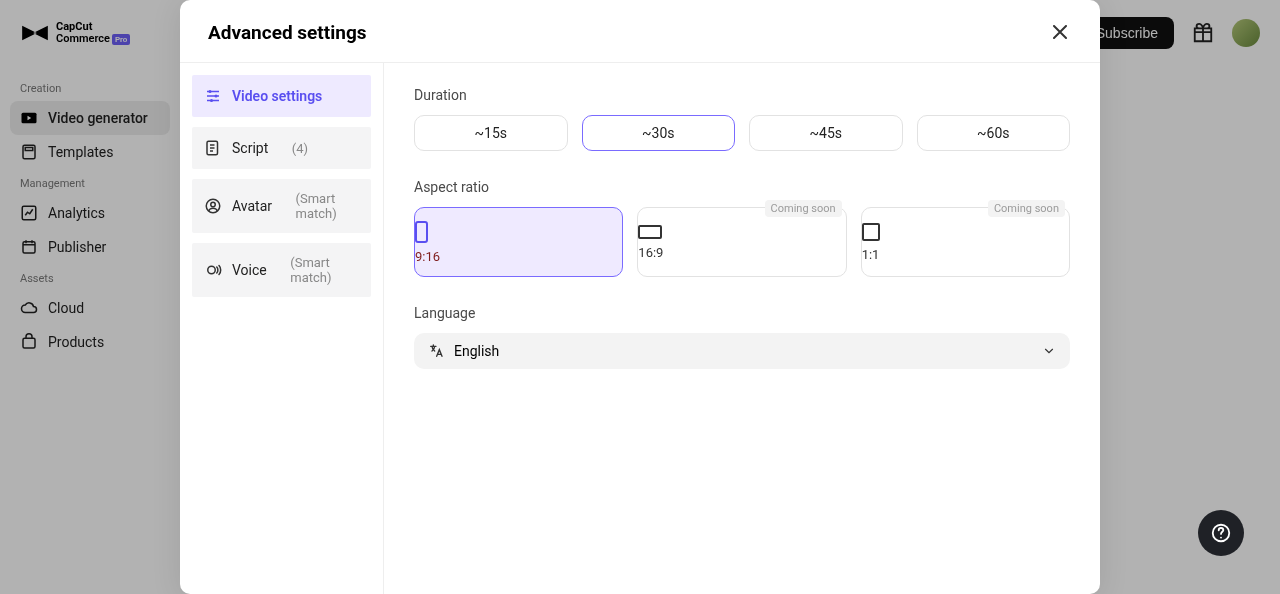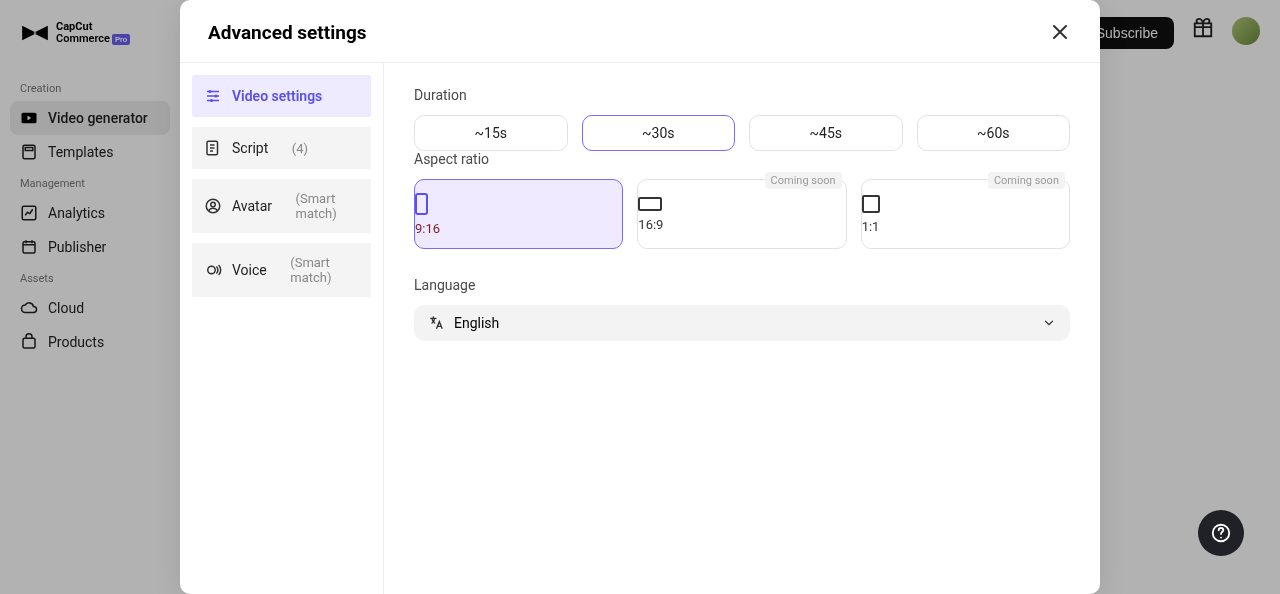--- a/index.html
+++ b/index.html
@@ -9,21 +9,21 @@
   
   .overlay { position: absolute; inset: 0; background: rgba(0,0,0,0.30); }
 
   
   .topbar { position: absolute; top: 0; left: 0; right: 0; height: 66px; display: flex; align-items: center; padding: 0 20px; }
   .logo { display: flex; align-items: center; gap: 6px; color: #000; font-weight: 600; font-size: 14px; }
   .logo-mark { width: 30px; height: 22px; }
   .logo-text { font-size: 11px; line-height: 1.1; font-weight: 700; }
   .logo-text .sub { display: block; font-weight: 600; }
   .logo-badge { background:#6d5ff6; color:#fff; font-size:8px; padding:1px 3px; border-radius:2px; margin-left:2px; }
-  .topbar-right { margin-left: auto; display: flex; gap: 18px; }
+  .topbar-right { margin-left: auto; display: flex; align-items: center; gap: 18px; }
   .subscribe-btn { background: #111; color: #fff; border-radius: 8px; padding: 8px 16px; font-size: 14px; font-weight: 500; border: none; }
   .gift-icon { width: 22px; height: 22px; }
   .avatar { width: 28px; height: 28px; border-radius: 50%; background: linear-gradient(135deg,#b5c97a,#6a8a3e); }
 
   
   .sidebar { position: absolute; top: 66px; left: 0; width: 180px; padding: 8px 10px; color: #222; }
   .side-section { font-size: 11px; color: #7a7a7a; padding: 8px 10px 6px; }
   .side-item { display: flex; align-items: center; gap: 10px; font-size: 14px; color: #222; padding: 8px 10px; border-radius: 8px; }
   .side-item.active { background: #ededed; font-weight: 500; }
   .side-ico { width: 18px; height: 18px; flex: none; }
@@ -36,21 +36,21 @@
 
   .modal-body { flex: 1; display: flex; overflow: hidden; }
   .settings-nav { width: 204px; border-right: 1px solid #eee; padding: 12px; display:flex; flex-direction:column; gap:10px; }
   .nav-item { display:flex; align-items:center; gap:10px; padding: 12px 12px; border-radius: 2px; font-size:14px; background:#f4f4f5; color:#222; cursor:pointer; }
   .nav-item.active { background: #eeeaff; color:#5a4ff0; font-weight:600; }
   .nav-ico { width:18px; height:18px; flex:none; }
   .nav-meta { color:#888; font-size:13px; }
 
   .settings-content { flex:1; padding: 24px 30px; overflow:auto; }
   .field-label { font-size:14px; color:#4a4a4a; margin-bottom:12px; }
-  .row-opts { display:flex; gap:14px; }
+  .row-opts { display:flex; gap:14px; margin-bottom:28px; }
   .dur-opt { flex:1; border:1px solid #e2e2e2; border-radius:10px; height:36px; display:flex; align-items:center; justify-content:center; font-size:14px; color:#222; cursor:pointer; background:#fff;}
   .dur-opt.selected { border:1.5px solid #7a6bff; }
 
   .ar-row { display:flex; gap:14px; margin-bottom:28px; }
   .ar-opt { flex:1; position:relative; border:1px solid #e2e2e2; border-radius:10px; height:70px; display:flex; flex-direction:column; align-items:flex-start; justify-content:center; gap:6px; font-size:13px; color:#333; background:#fff; cursor:pointer;}
   .ar-opt.selected { border:1.5px solid #7a6bff; background:#efeaff; color:#7f1d1d; }
   .ar-shape-portrait { width:13px; height:22px; border:2px solid currentColor; border-radius:3px; }
   .ar-opt.selected .ar-shape-portrait { border-color:#5a4ff0; }
   .ar-shape-land { width:24px; height:14px; border:2px solid #333; border-radius:2px; }
   .ar-shape-square { width:18px; height:18px; border:2px solid #333; border-radius:2px; }

